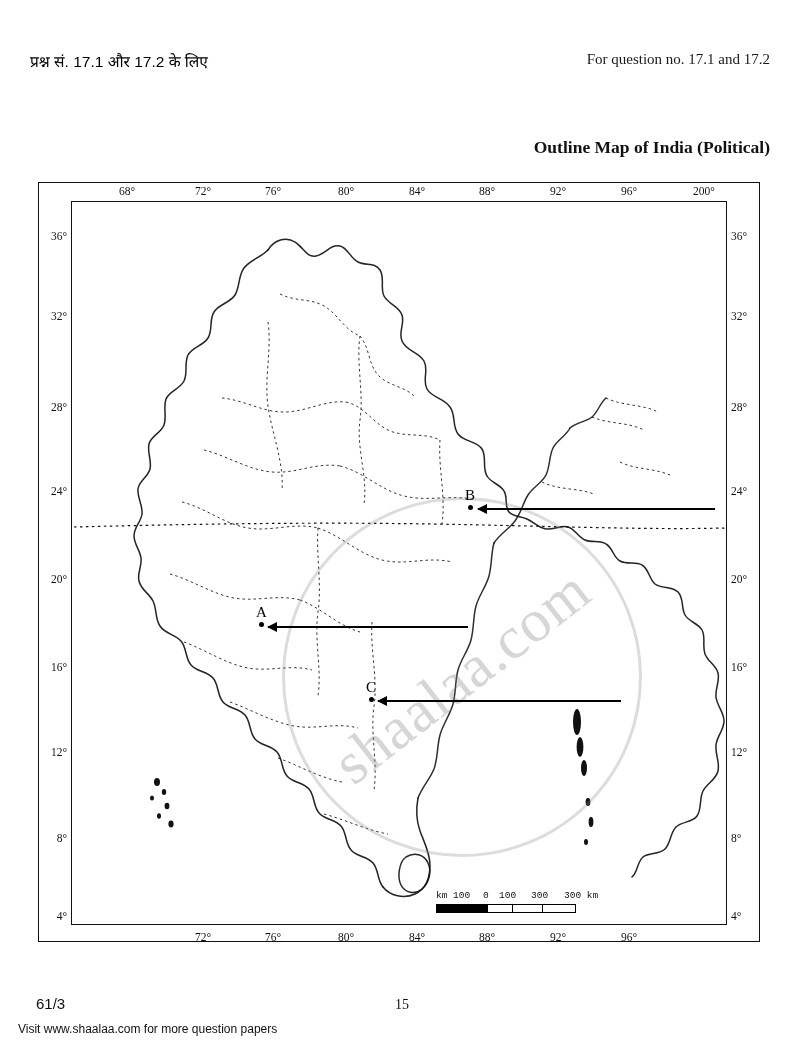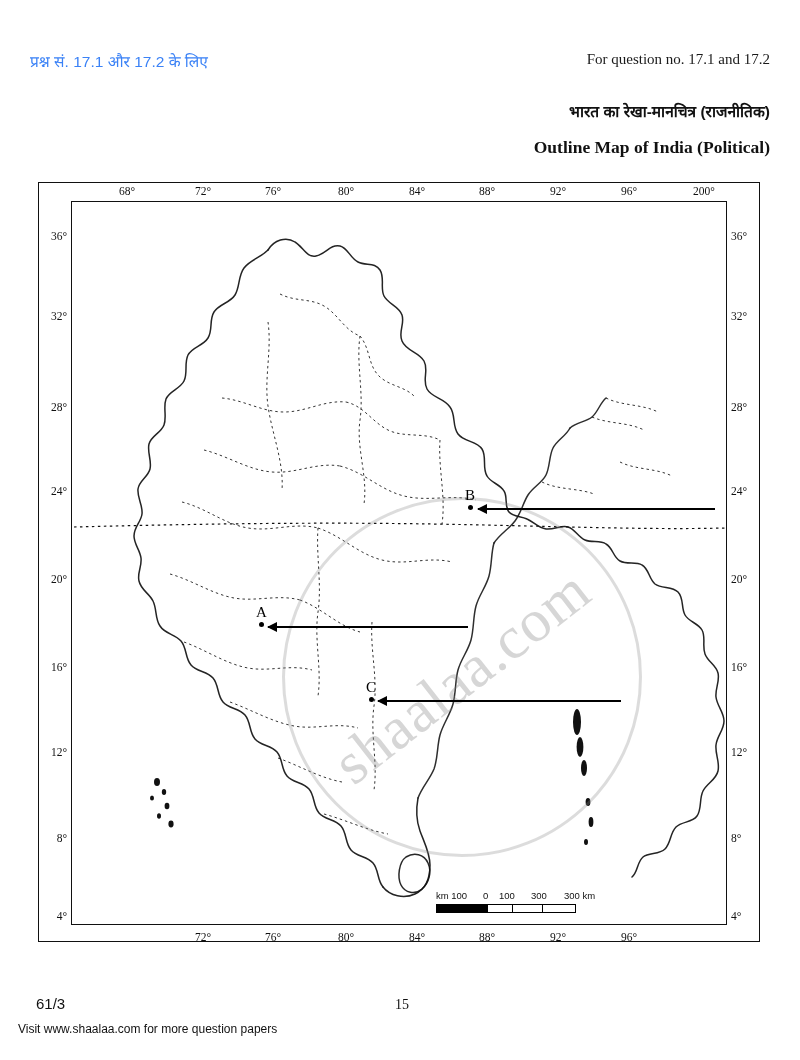--- a/index.html
+++ b/index.html
@@ -27,21 +27,21 @@
     left: 30px;
     right: 30px;
     height: 24px;
   }
   .hdr-left {
     position: absolute;
     left: 0;
     top: 0;
     font-family: "Liberation Sans", sans-serif;
     font-size: 15.5px;
-    color: #3b82f6;
+    color: #000000;
     white-space: nowrap;
   }
   .hdr-right {
     position: absolute;
     right: 0;
     top: 1px;
     font-family: "Liberation Serif", serif;
     font-size: 15px;
     color: #1a1a1a;
     white-space: nowrap;
@@ -182,20 +182,21 @@
   
   .scalebar {
     position: absolute;
     z-index: 8;
     font-family: "Liberation Sans", sans-serif;
     font-size: 9.5px;
   }
   .scalebar .sb-labels {
     position: relative;
     height: 12px;
+    font-family: Liberation Mono, monospace;
   }
   .scalebar .sb-labels span {
     position: absolute;
     white-space: nowrap;
   }
   .sb-track {
     position: relative;
     width: 140px;
     height: 9px;
     border: 1.2px solid #000;
@@ -246,21 +247,20 @@
 </style>
 </head>
 <body>
 
 <div class="page">
 
   <div class="header-row">
     <div class="hdr-left">प्रश्न सं. 17.1 और 17.2 के लिए</div>
     <div class="hdr-right">For question no. 17.1 and 17.2</div>
   </div>
-  <div class="title-hi">भारत का रेखा-मानचित्र (राजनीतिक)</div>
   <div class="title-en">Outline Map of India (Political)</div>
 
   <div class="map-frame">
 
     <div class="deg top" style="left:88px;  top:2px;">68°</div>
     <div class="deg top" style="left:164px; top:2px;">72°</div>
     <div class="deg top" style="left:234px; top:2px;">76°</div>
     <div class="deg top" style="left:307px; top:2px;">80°</div>
     <div class="deg top" style="left:378px; top:2px;">84°</div>
     <div class="deg top" style="left:448px; top:2px;">88°</div>

